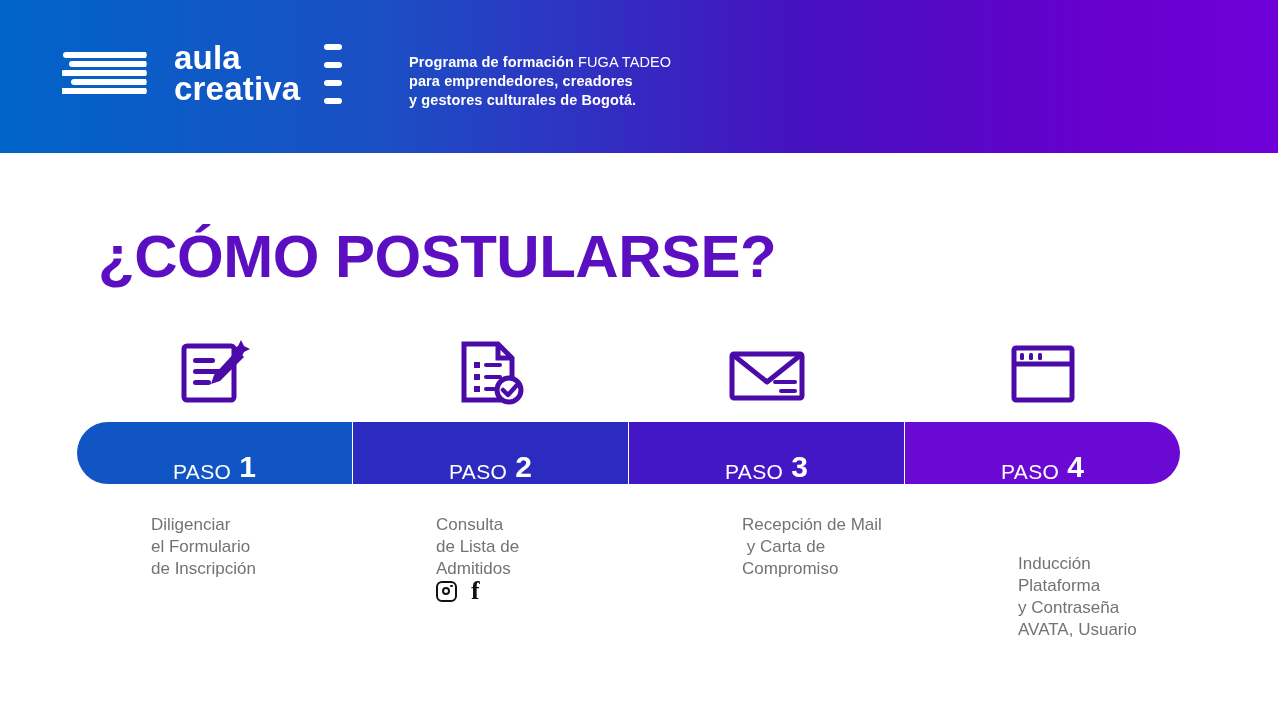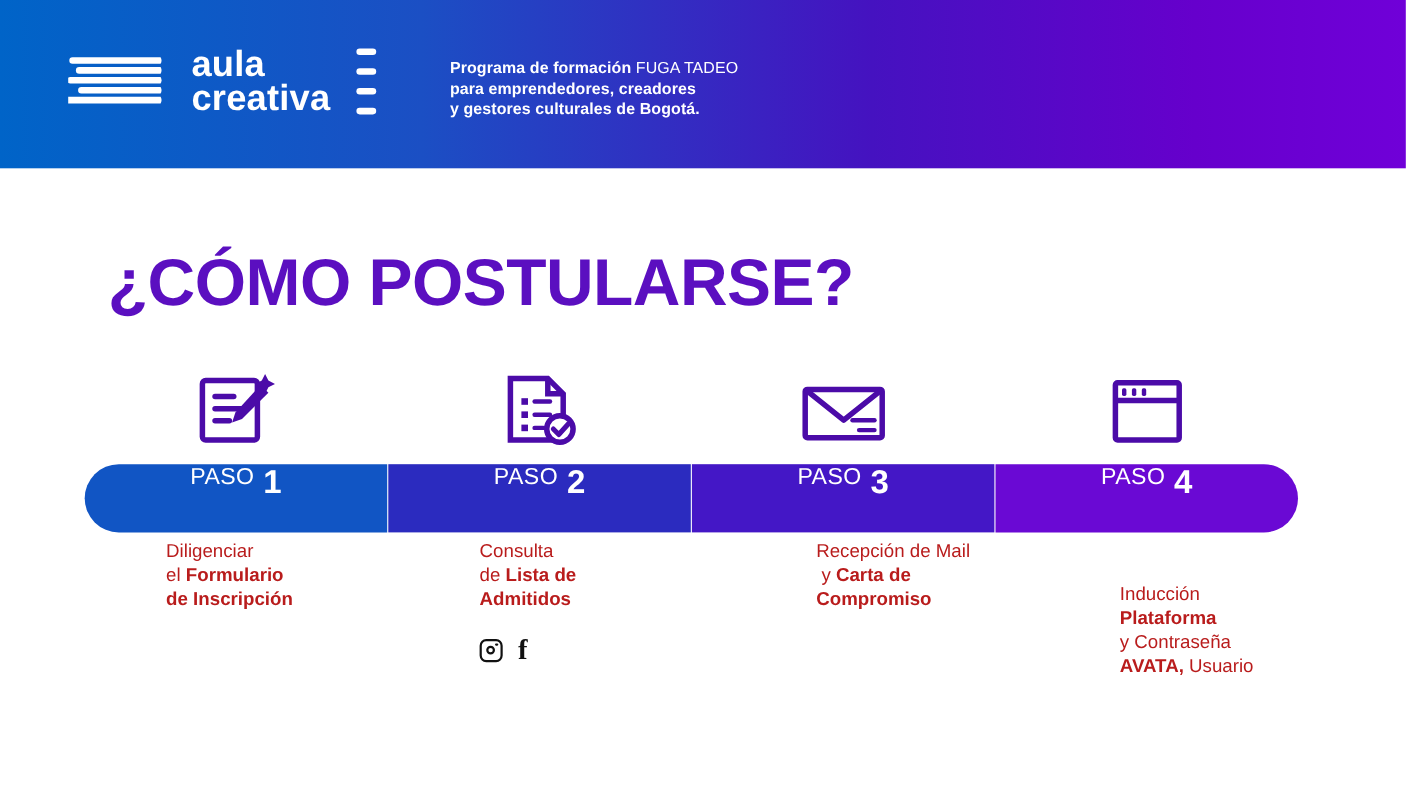--- a/index.html
+++ b/index.html
@@ -105,43 +105,43 @@
     align-items: flex-end;
     justify-content: center;
   }
   .step-bar {
     position: absolute;
     top: 92px;
     left: 0;
     width: 275px;
     height: 62px;
     display: flex;
-    align-items: flex-start;
+    align-items: flex-end;
     justify-content: center;
     color: #ffffff;
   }
   .step-bar .lbl {
     font-size: 21px;
     letter-spacing: 0.4px;
   }
   .step-bar .num {
     font-size: 30px;
     font-weight: bold;
     margin-left: 8px;
   }
   .step-desc {
     position: absolute;
-    top: 160px;
+    top: 184px;
     left: 0;
     width: 250px;
     font-size: 17px;
     line-height: 22px;
-    color: #b91c1c;
-  }
-  .step-desc b { font-weight: bold; }
+    color: #737373;
+  }
+  .step-desc b { font-weight: normal; }
 
   
   .bar-left  { border-radius: 31px 0 0 31px; }
   .bar-right { border-radius: 0 31px 31px 0; }
 
   
   .socials {
     position: absolute;
     top: 250px;
     left: 0;

